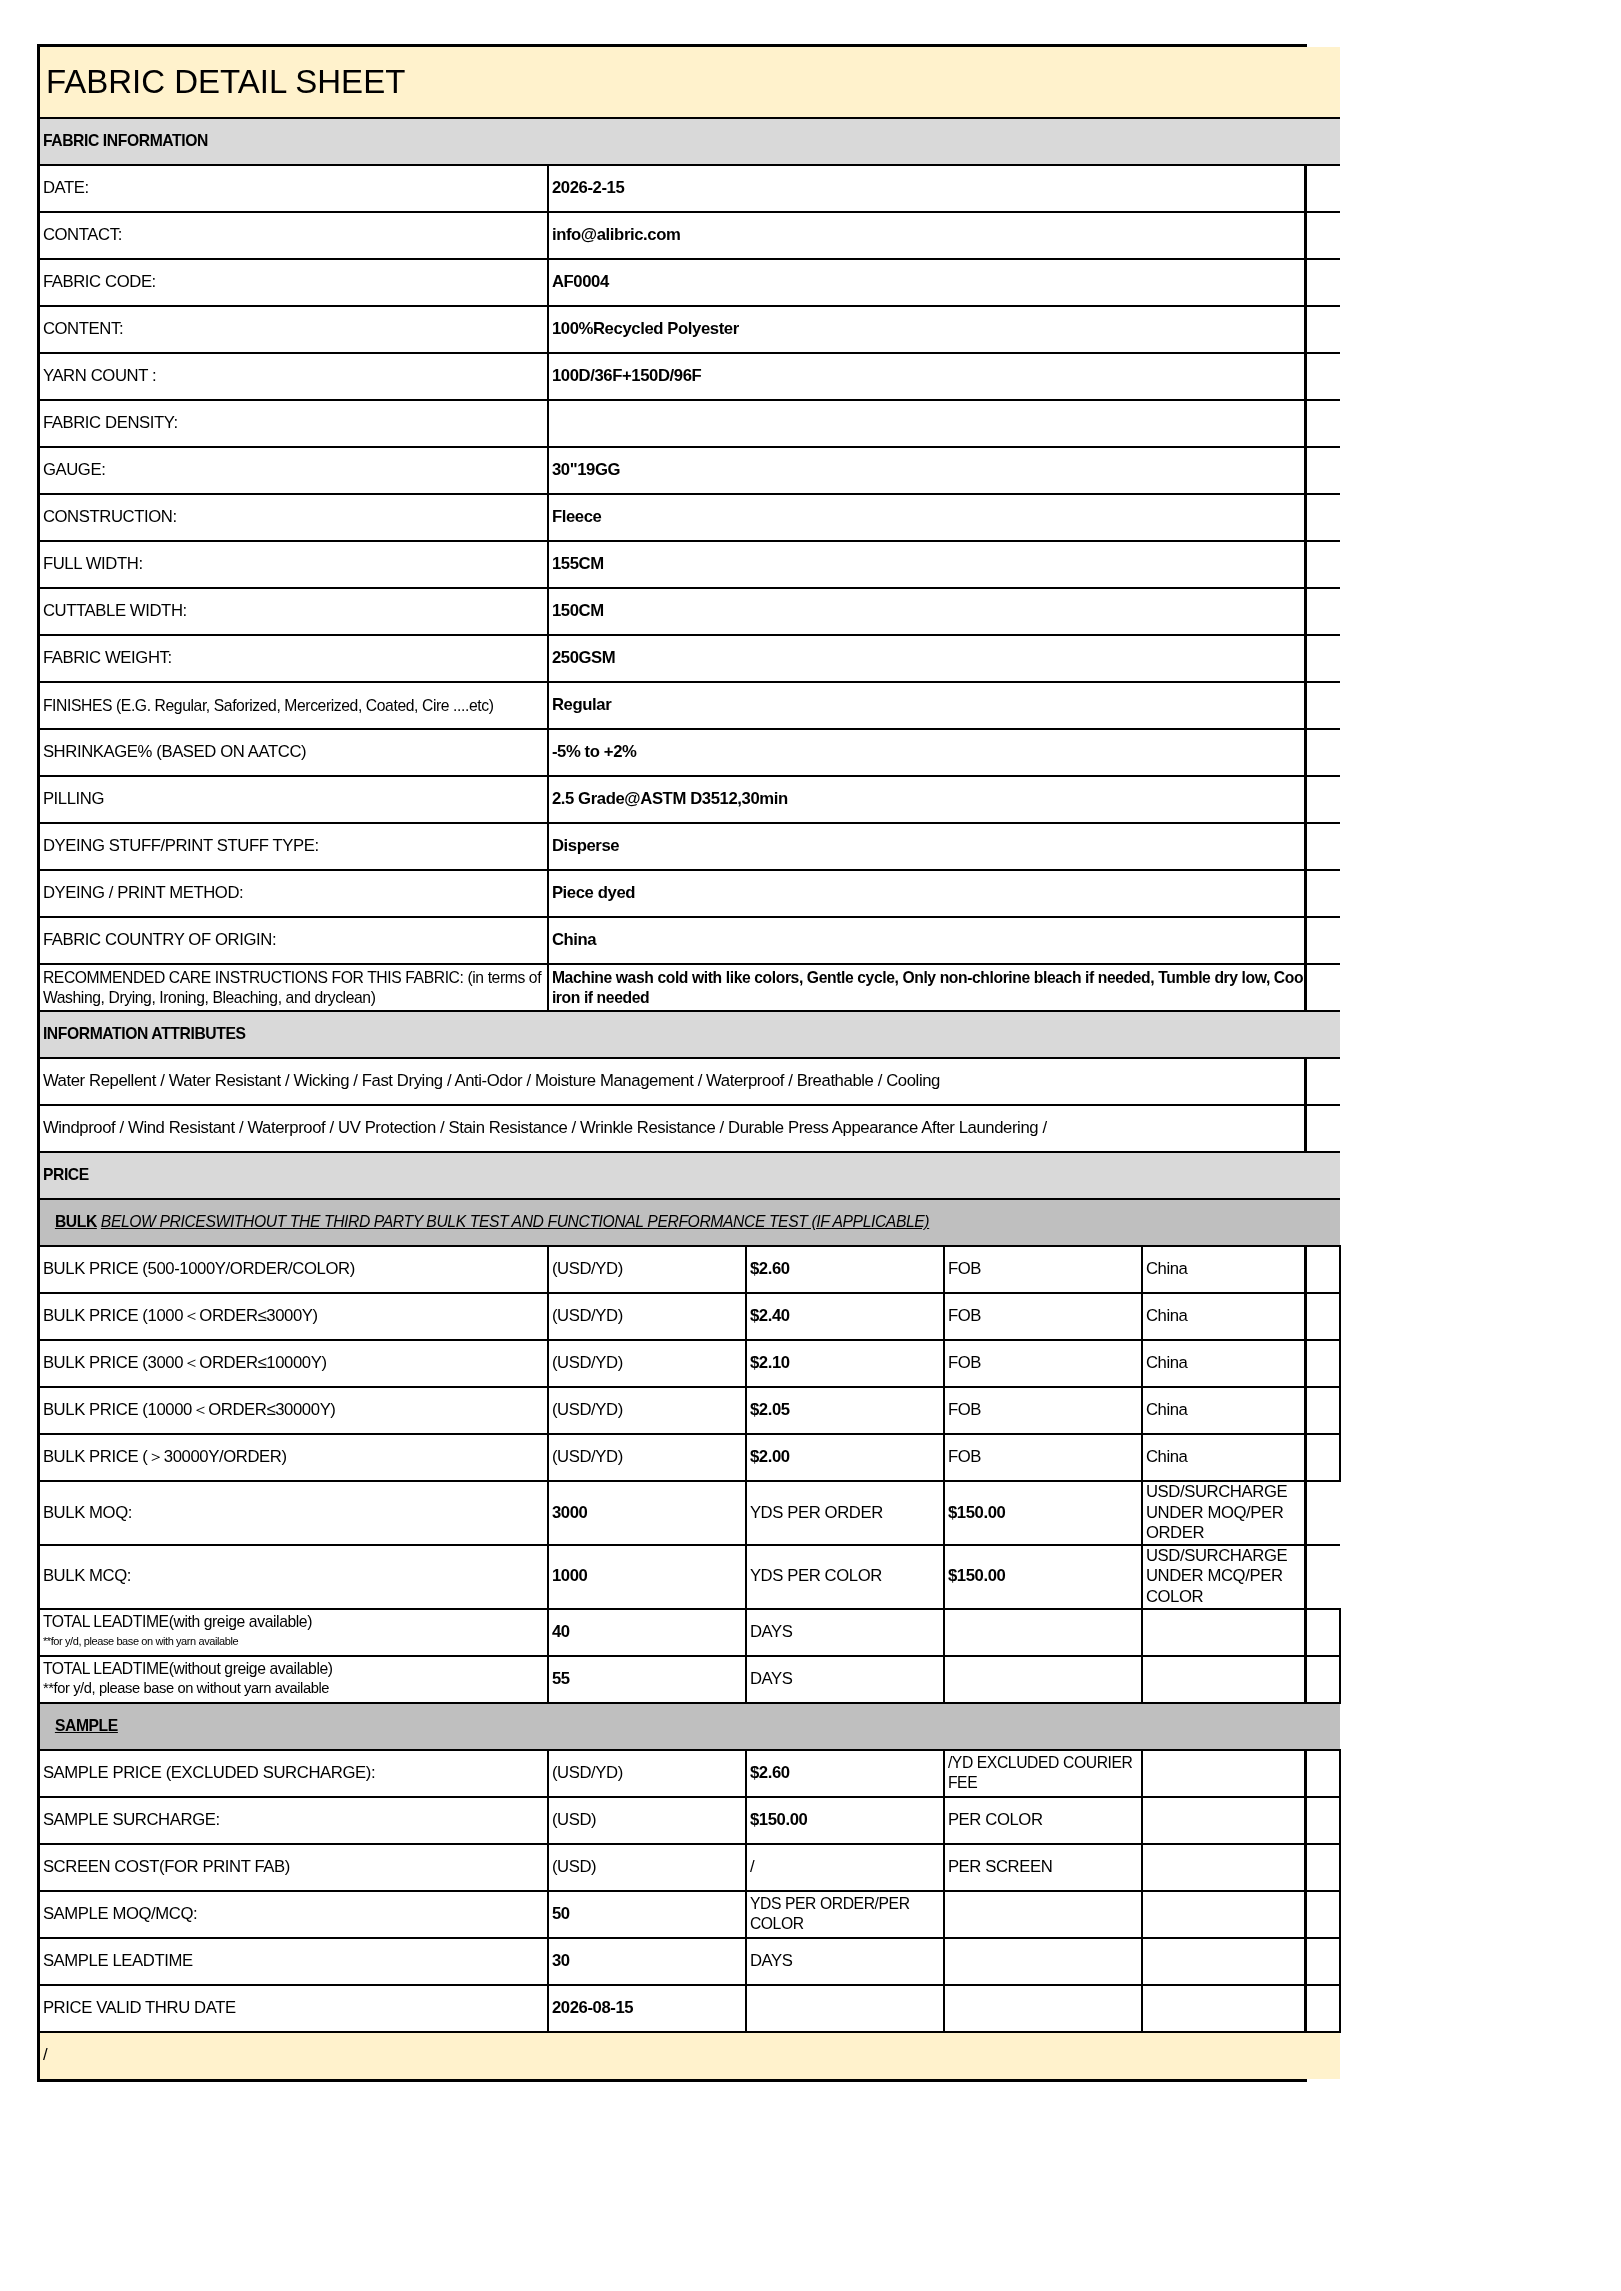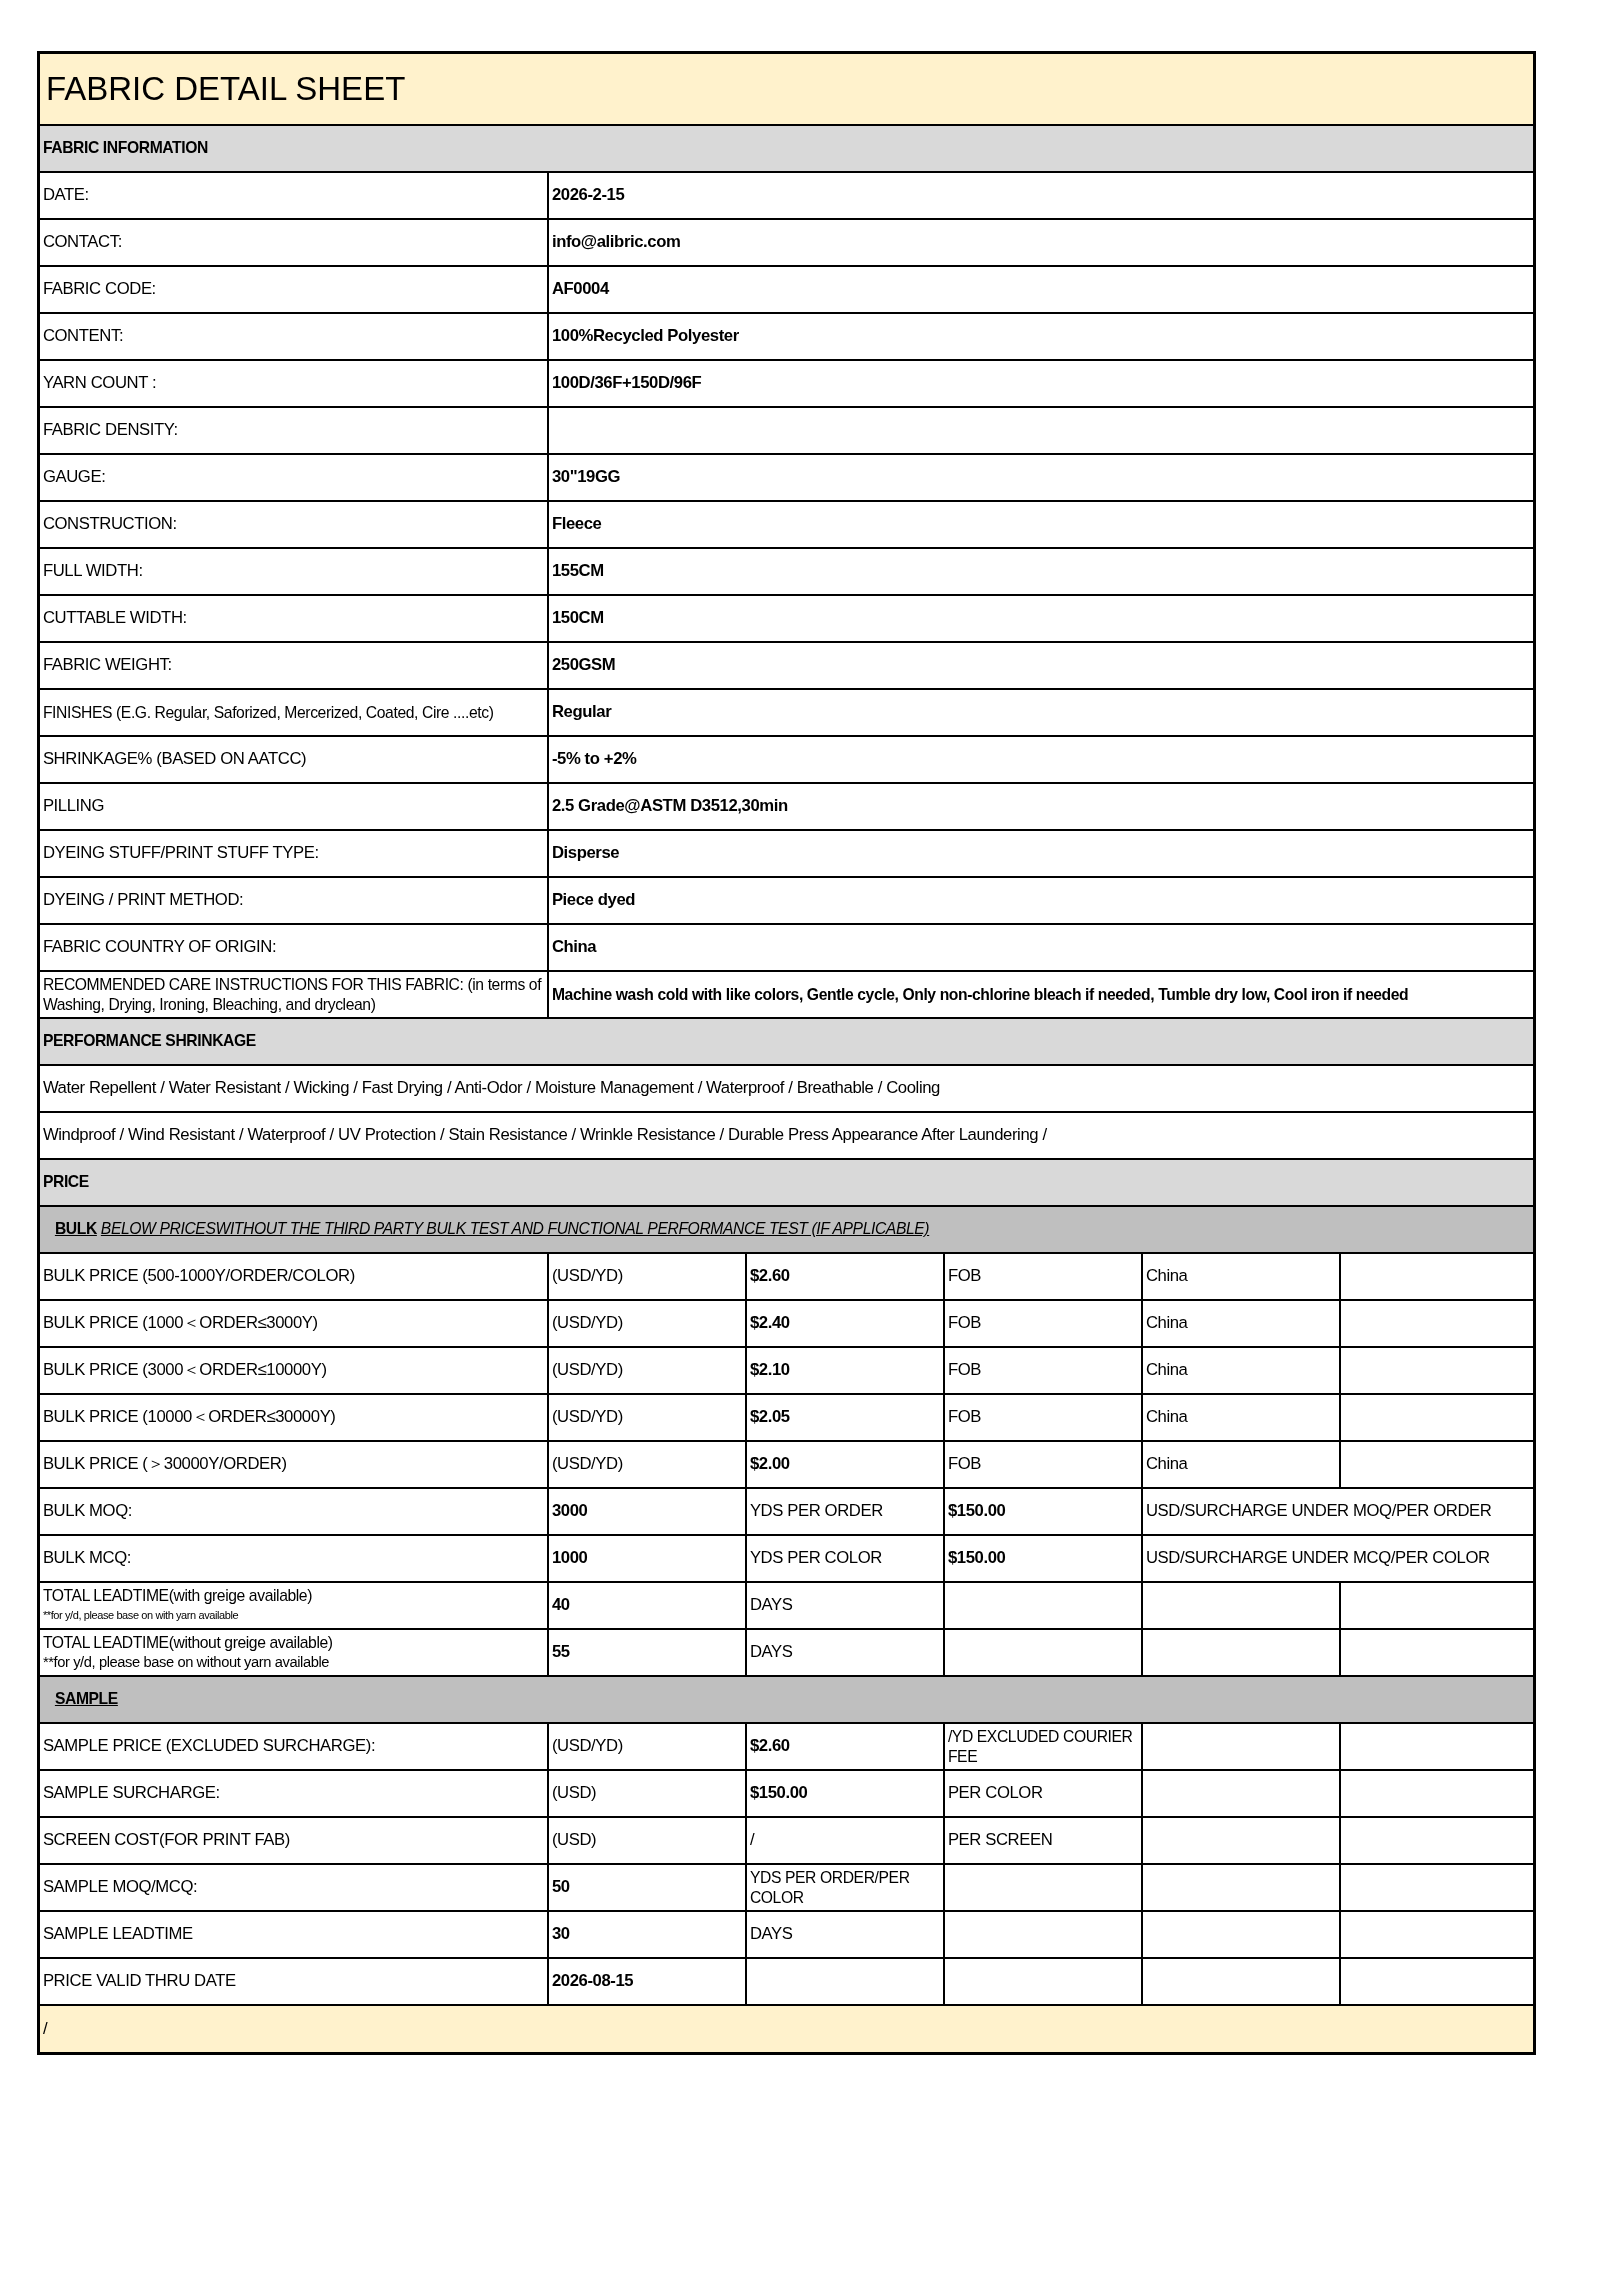--- a/index.html
+++ b/index.html
@@ -1,18 +1,18 @@
 <!DOCTYPE html>
 <html><head>
 <meta charset="utf-8">
 <style>
   html, body { margin: 0; padding: 0; background: #ffffff; }
   body { width: 1621px; height: 2292px; position: relative; font-family: "Liberation Sans", sans-serif; color: #000; }
   .sheet {
-    position: absolute; left: 37px; top: 51px; width: 1499px;
+    position: absolute; left: 37px; top: 44px; width: 1270px;
     border: 3.9px solid #000; box-sizing: border-box;
   }
   table { border-collapse: collapse; width: 100%; table-layout: fixed; }
   td {
     border: 2.9px solid #000; padding: 0 2.9px; font-size: 16.7px; line-height: 20.6px;
     height: 47px; box-sizing: border-box; vertical-align: middle; overflow: hidden;
     letter-spacing: -0.4px;
   }
   tr.title td { height: 71px; background: #fff2cc; font-size: 33px; letter-spacing: 0; padding-left: 5.9px; border-top: none; }
   tr.section td { background: #d9d9d9; font-weight: bold; font-size: 15.7px; }
@@ -112,21 +112,21 @@
         </tr>
         <tr>
           <td>FABRIC COUNTRY OF ORIGIN:</td>
           <td colspan="5" class="bold">China</td>
         </tr>
         <tr>
           <td class="small">RECOMMENDED CARE INSTRUCTIONS FOR THIS FABRIC: (in terms of Washing, Drying, Ironing, Bleaching, and dryclean)</td>
           <td colspan="5" class="bold small">Machine wash cold with like colors, Gentle cycle, Only non-chlorine bleach if needed, Tumble dry low, Cool iron if needed</td>
         </tr>
         <tr class="section">
-          <td colspan="6">PERFORMANCE SHRINKAGE</td>
+          <td colspan="6">INFORMATION ATTRIBUTES</td>
         </tr>
         <tr>
           <td colspan="6">Water Repellent / Water Resistant / Wicking / Fast Drying / Anti-Odor / Moisture Management / Waterproof / Breathable / Cooling</td>
         </tr>
         <tr>
           <td colspan="6">Windproof / Wind Resistant / Waterproof / UV Protection / Stain Resistance / Wrinkle Resistance / Durable Press Appearance After Laundering /</td>
         </tr>
         <tr class="section">
           <td colspan="6">PRICE</td>
         </tr>

